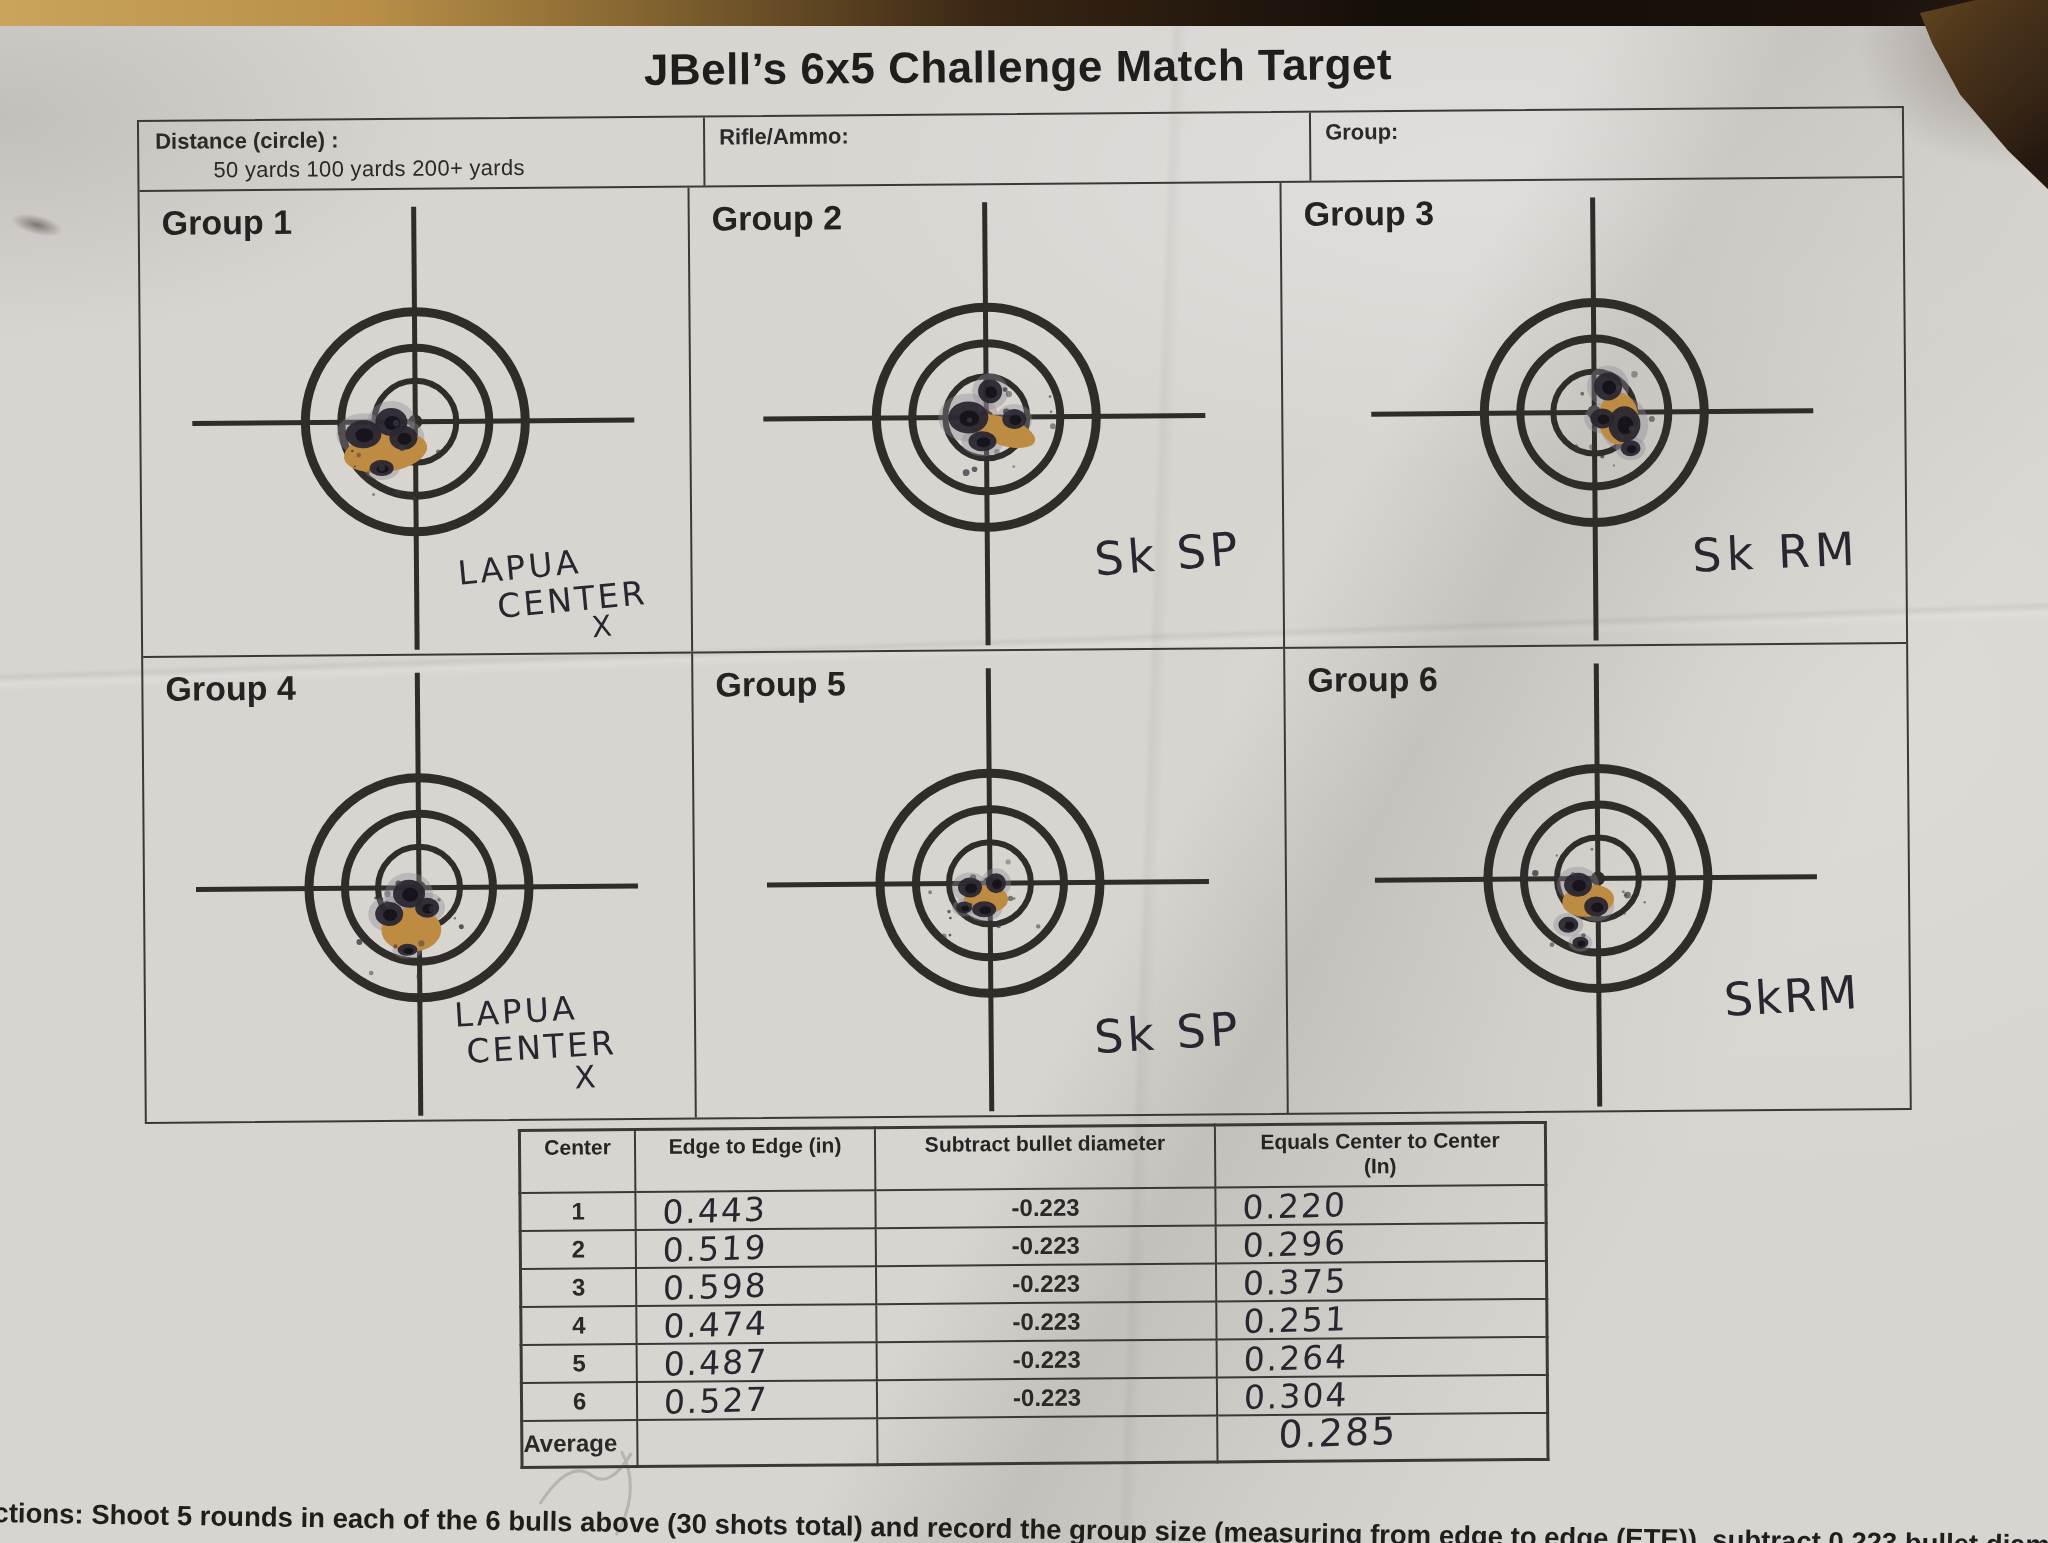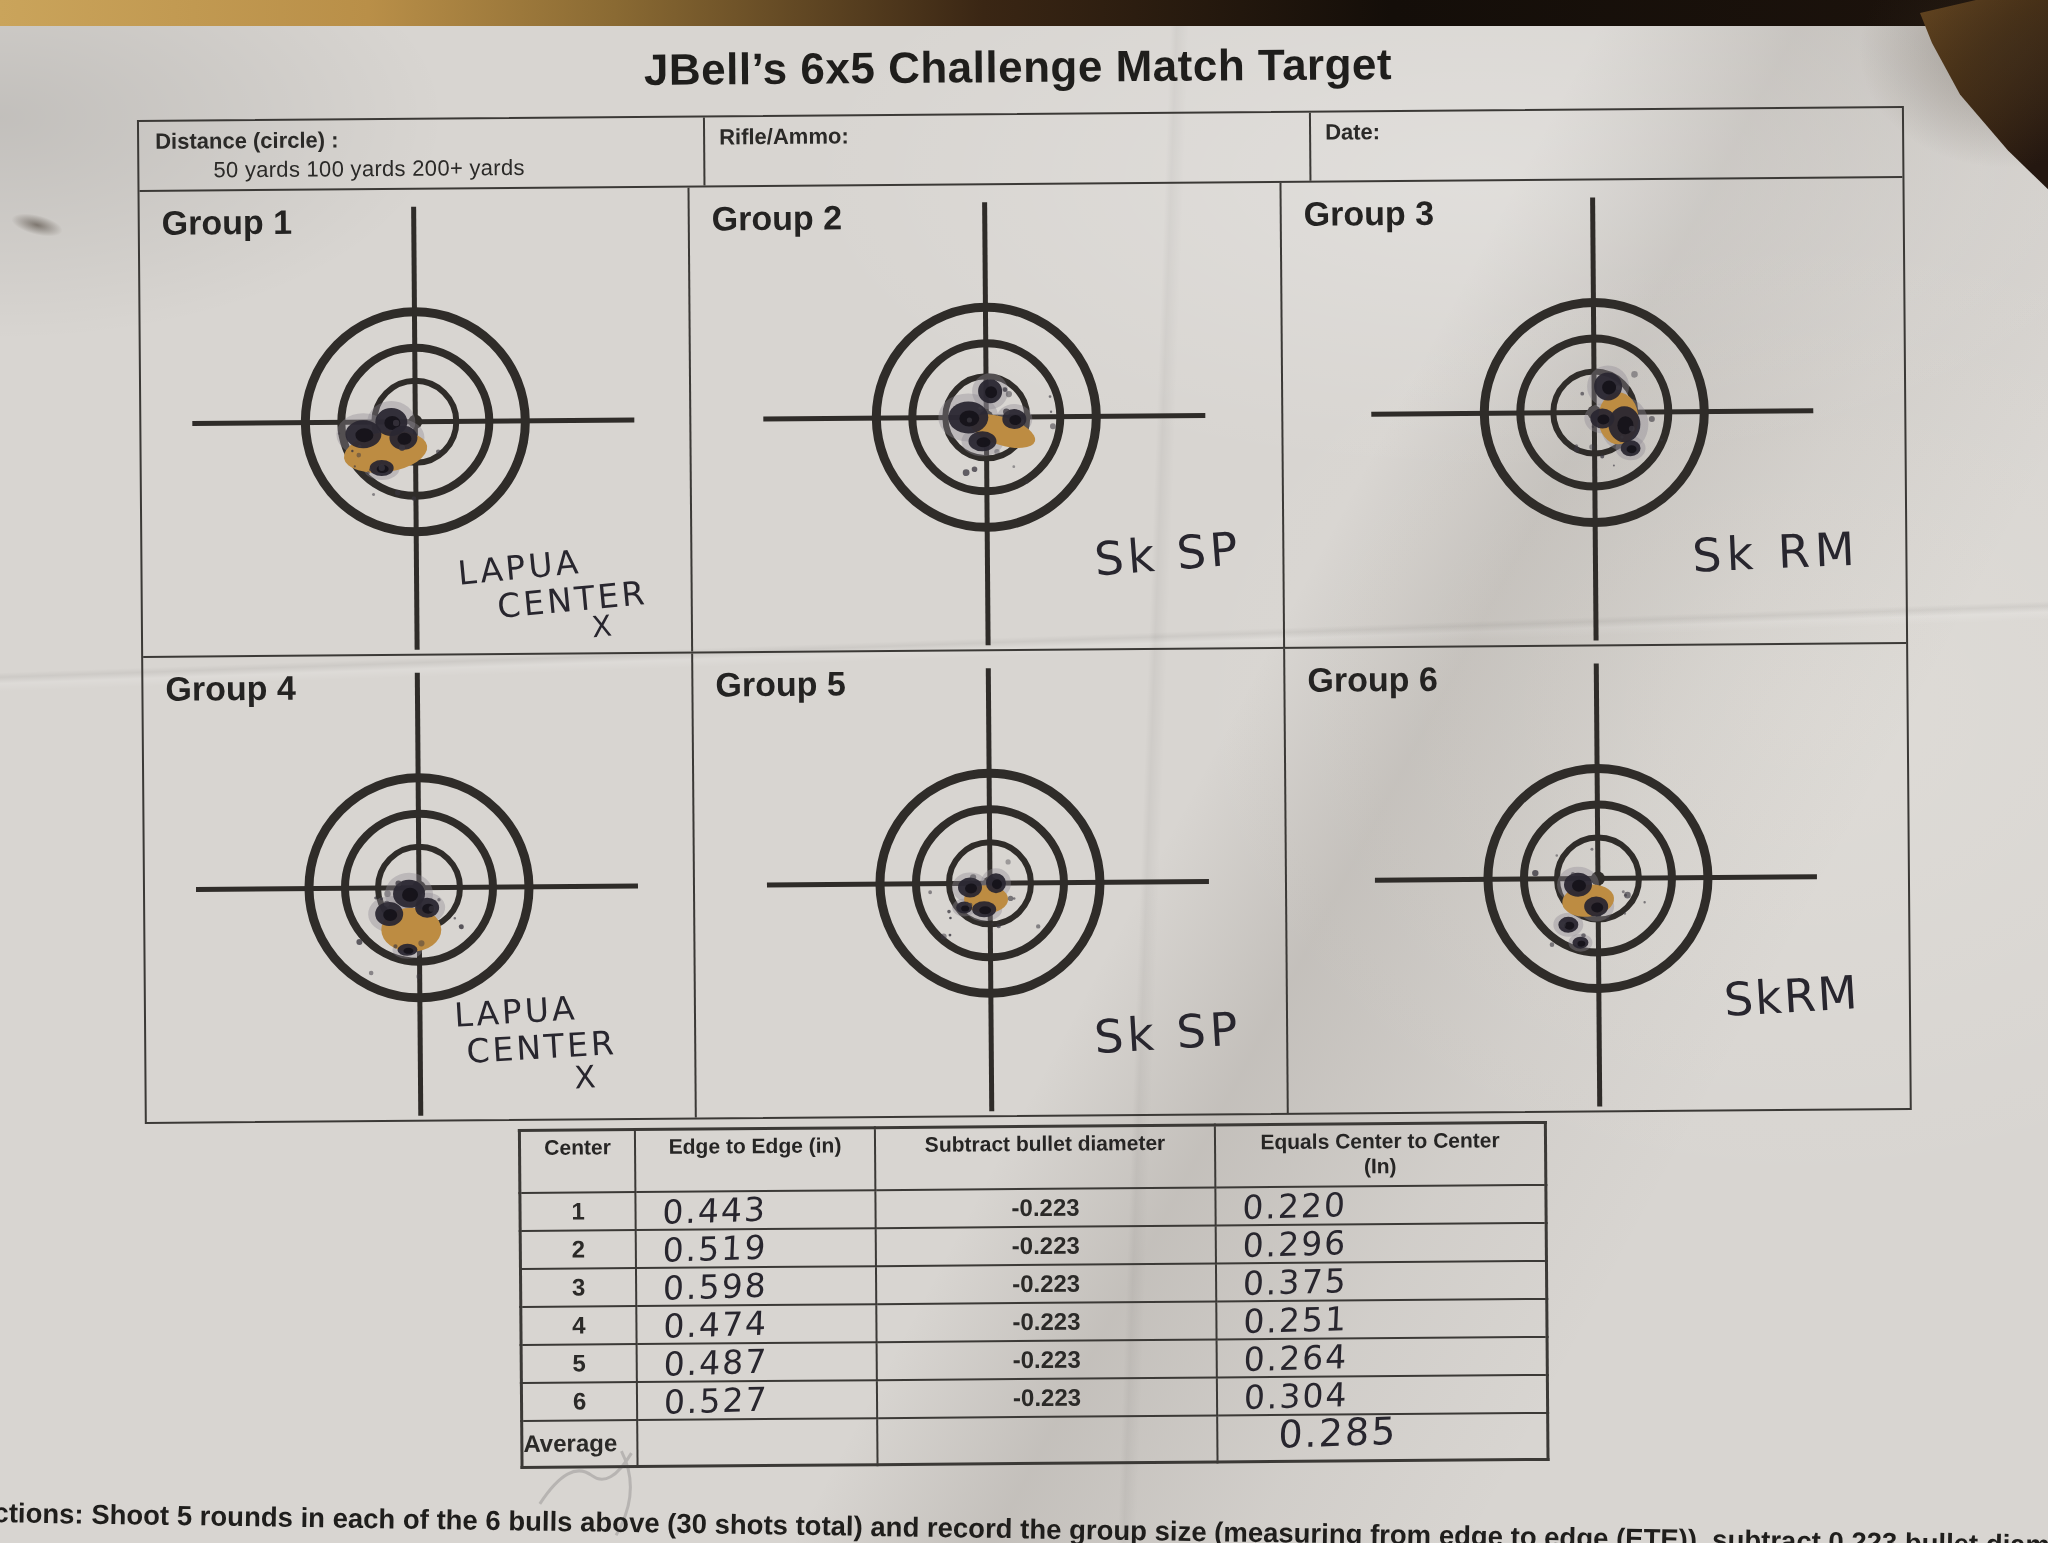--- a/index.html
+++ b/index.html
@@ -107,21 +107,21 @@
     <div class="grid">
       <div class="grid-header">
         <div class="gh-cell gh-1">
           <span>Distance (circle) :</span>
           <div class="distance-options">50 yards   100 yards   200+ yards</div>
         </div>
         <div class="gh-cell gh-2">
           <span>Rifle/Ammo:</span>
         </div>
         <div class="gh-cell gh-3">
-          <span>Date:</span>
+          <span>Group:</span>
         </div>
       </div>
 
       <div class="grid-row r1">
         <div class="cell c1">
           <div class="target-wrap">
               <svg viewBox="-230 -232 460 464" width="460" height="464">
                 <line x1="0" y1="-215" x2="0" y2="228" stroke="#2f2c29" stroke-width="5"></line>
                 <line x1="-223" y1="0" x2="219" y2="0" stroke="#2f2c29" stroke-width="5"></line>
                 <circle r="110" fill="none" stroke="#2f2c29" stroke-width="9"></circle>

